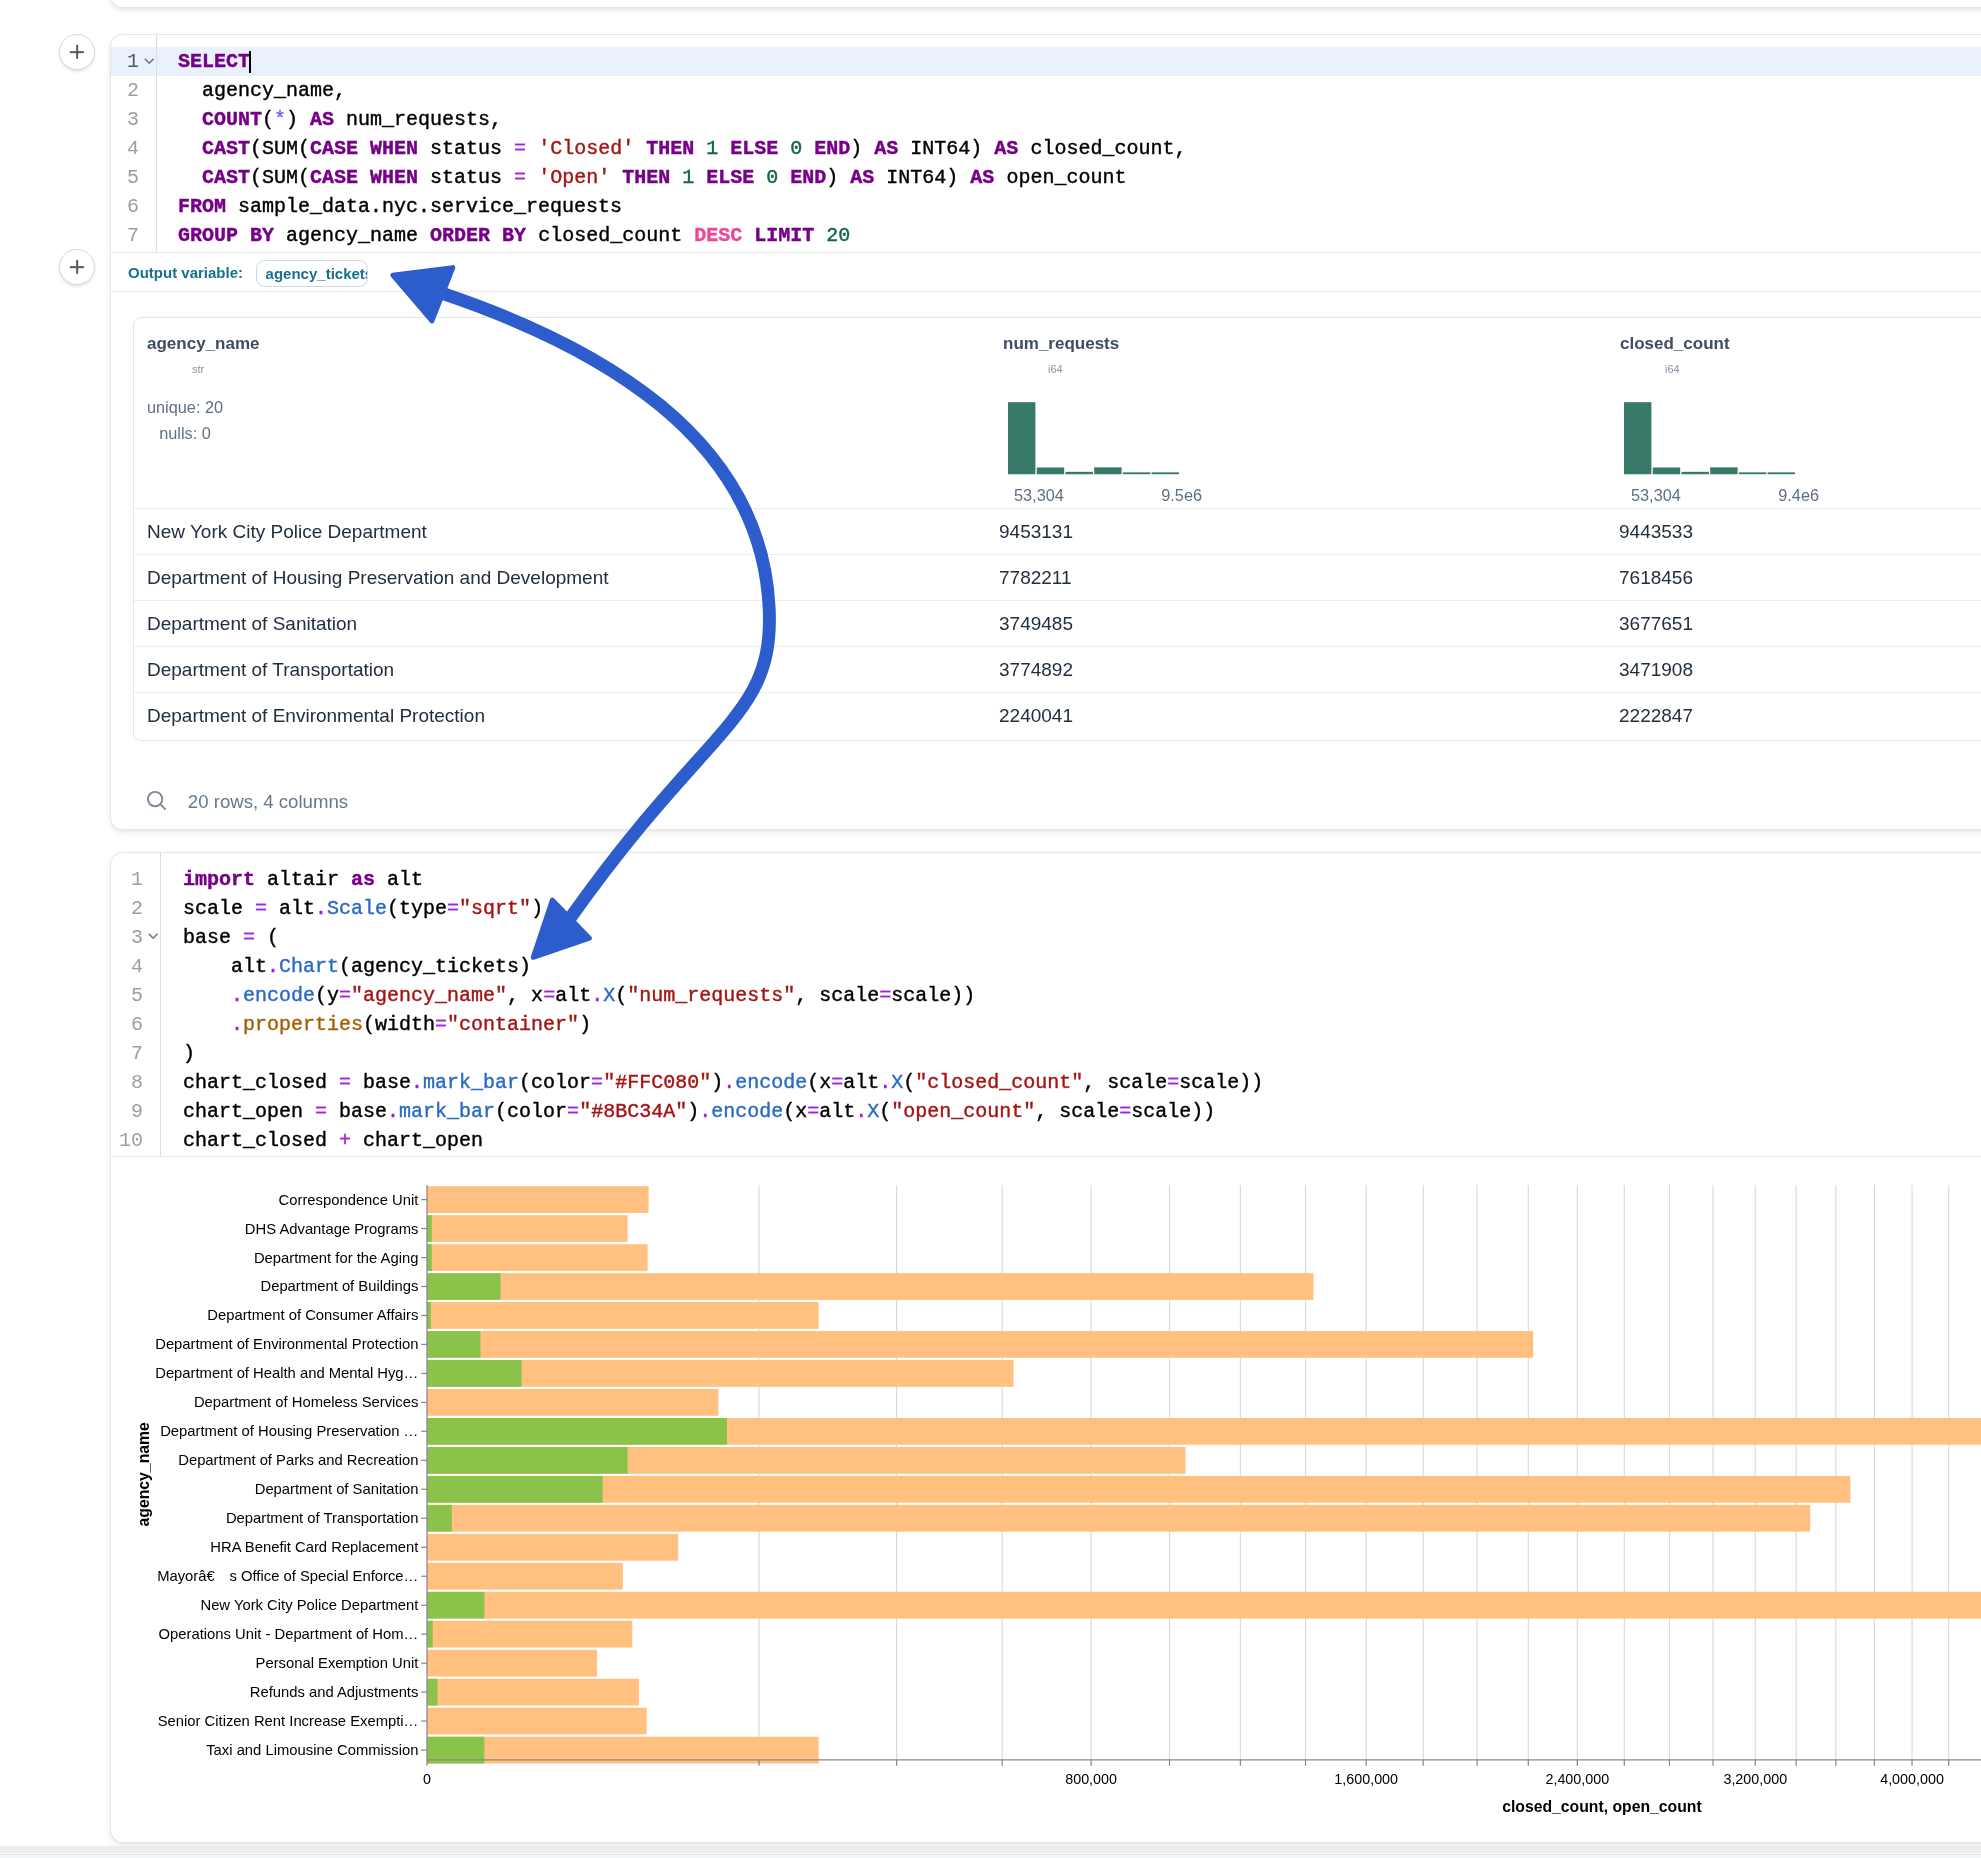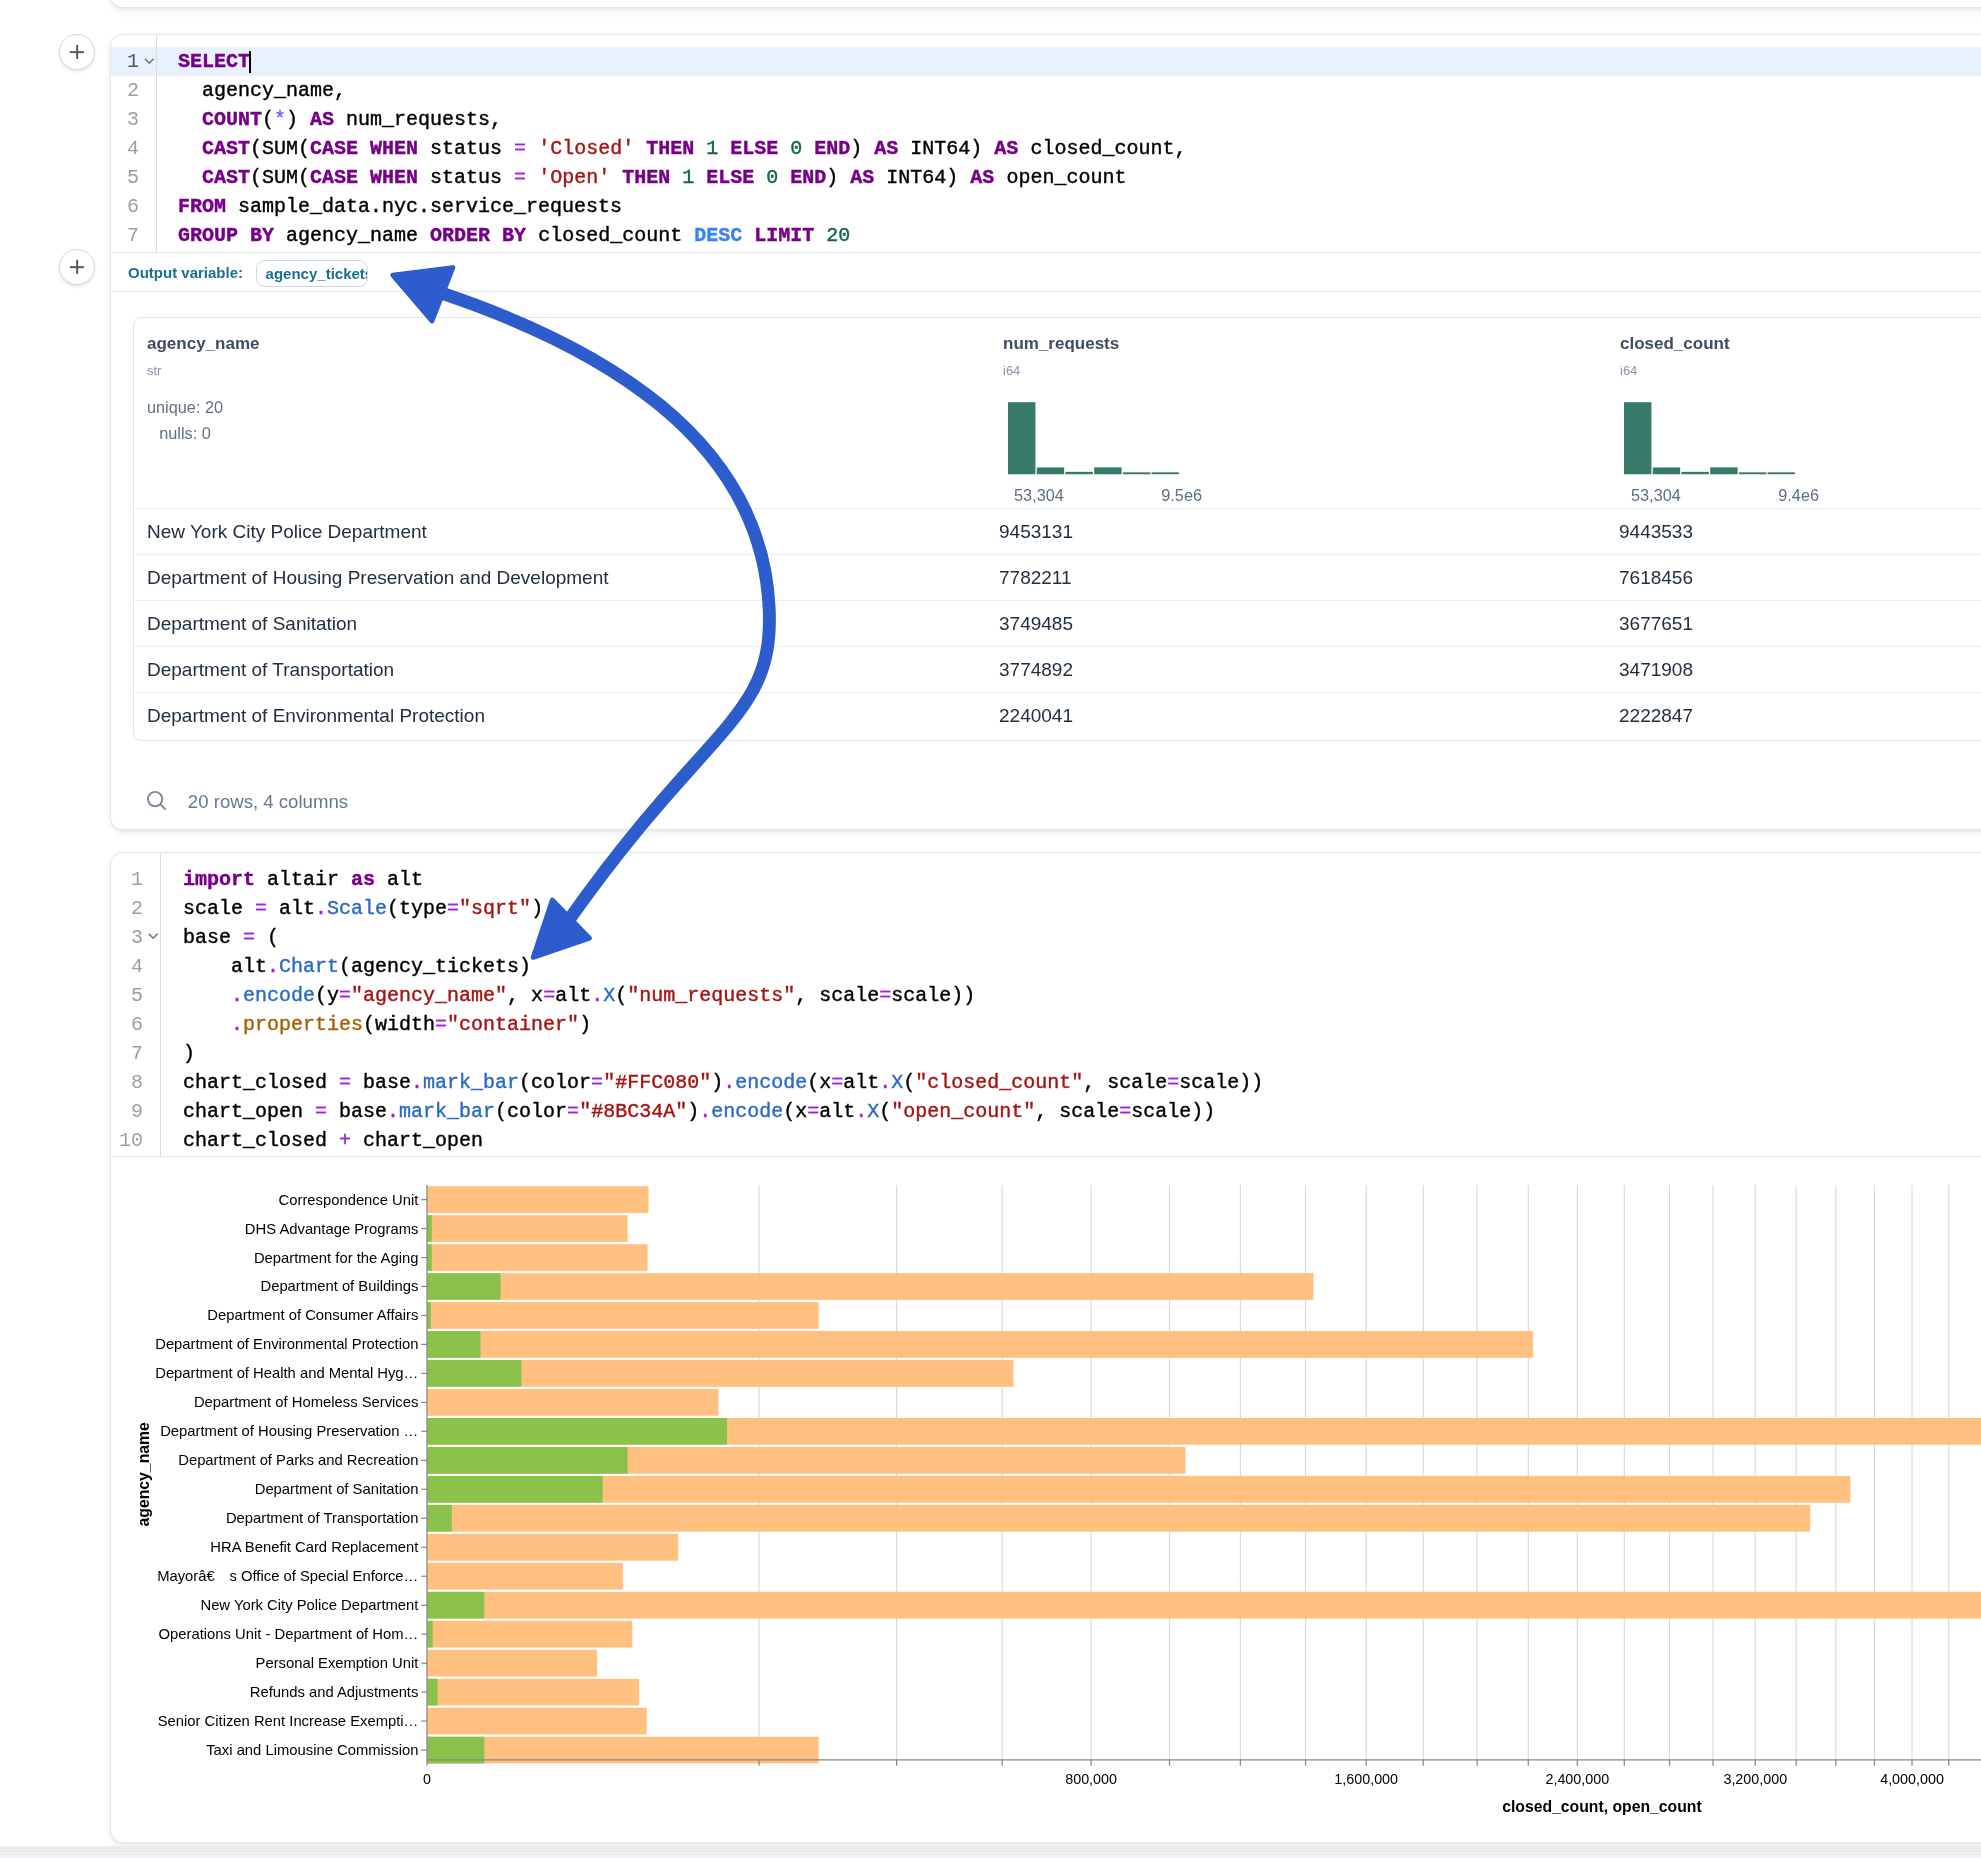--- a/index.html
+++ b/index.html
@@ -15,21 +15,21 @@
 .gn { color:#9b9ea4; text-align:right; height:29px; -webkit-text-stroke:0; }
 .gn.a { color:#54575c; }
 .cl { height:29px; white-space:pre;margin-left:12px; }
 .cl b { font-weight:bold; }
 .outvar { position:absolute; left:0; width:100%; border-top:1px solid #e8e8ea; border-bottom:1px solid #e8e8ea; }
 .tbox { position:absolute; background:#fff; border:1px solid #dfe4ed; border-radius:7.6px; overflow:hidden; }
 .tr { position:relative; height:46px; border-top:1px solid #e8ecf3; }
 .tr div { position:absolute; top:50%; transform:translateY(-50%); font-size:19px; color:#222f3f; white-space:nowrap; }
 .c1 { left:13px; } .c2 { left:865px; } .c3 { left:1485px; }
 .hname { position:absolute; top:16.7px; font-size:17px; font-weight:bold; color:#3e4d62; line-height:1; }
-.htype { position:absolute; top:46px; font-size:13px; color:#8794a6; line-height:1; }
+.htype { position:absolute; top:46px; font-size:11px; color:#8794a6; line-height:1;margin-left:45px; }
 .hstat { position:absolute; top:76px; font-size:16.3px; color:#5e7187; line-height:26px;text-align:center; }
 .hlabels { position:absolute; top:169px; width:188px; display:flex; justify-content:space-between; font-size:16.3px; color:#5c6f85; line-height:1; }
 </style></head><body>
 <div id="page">
 
 <div class="card" style="top:-19px; height:27px; border-radius:12.4px;"></div>
 
 <div class="addbtn" style="top:34px;"></div>
 <div class="addbtn" style="top:249px;"></div>
 
@@ -54,21 +54,21 @@
         <path d="M2 2 L6.5 6.5 L11 2" stroke="#777" stroke-width="1.6" fill="none"></path>
       </svg>
 
   <div class="cm" style="position:absolute; left:55px; top:11.7px;">
         <div class="cl"><b style="color:#770088">SELECT</b> </div>
 <div class="cl">  agency_name,</div>
 <div class="cl">  <b style="color:#770088">COUNT</b>(<span style="color:#7b5cf0">*</span>) <b style="color:#770088">AS</b> num_requests,</div>
 <div class="cl">  <b style="color:#770088">CAST</b>(SUM(<b style="color:#770088">CASE</b> <b style="color:#770088">WHEN</b> status <span style="color:#a21fdb">=</span> <span style="color:#a31515">'Closed'</span> <b style="color:#770088">THEN</b> <span style="color:#116644">1</span> <b style="color:#770088">ELSE</b> <span style="color:#116644">0</span> <b style="color:#770088">END</b>) <b style="color:#770088">AS</b> INT64) <b style="color:#770088">AS</b> closed_count,</div>
 <div class="cl">  <b style="color:#770088">CAST</b>(SUM(<b style="color:#770088">CASE</b> <b style="color:#770088">WHEN</b> status <span style="color:#a21fdb">=</span> <span style="color:#a31515">'Open'</span> <b style="color:#770088">THEN</b> <span style="color:#116644">1</span> <b style="color:#770088">ELSE</b> <span style="color:#116644">0</span> <b style="color:#770088">END</b>) <b style="color:#770088">AS</b> INT64) <b style="color:#770088">AS</b> open_count</div>
 <div class="cl"><b style="color:#770088">FROM</b> sample_data.nyc.service_requests</div>
-<div class="cl"><b style="color:#770088">GROUP</b> <b style="color:#770088">BY</b> agency_name <b style="color:#770088">ORDER</b> <b style="color:#770088">BY</b> closed_count <b style="color:#3b82f6">DESC</b> <b style="color:#770088">LIMIT</b> <span style="color:#116644">20</span></div>
+<div class="cl"><b style="color:#770088">GROUP</b> <b style="color:#770088">BY</b> agency_name <b style="color:#770088">ORDER</b> <b style="color:#770088">BY</b> closed_count <b style="color:#ec4899">DESC</b> <b style="color:#770088">LIMIT</b> <span style="color:#116644">20</span></div>
       </div>
 
   <div style="position:absolute; left:138px; top:15.5px; width:1.7px; height:22px; background:#000;"></div>
 
   <div class="outvar" style="top:217px; height:40px;">
     <span style="position:absolute; left:17px; top:10.5px; font-size:15px; font-weight:bold; color:#19708e;">Output variable:&nbsp;</span>
     <span style="position:absolute; left:145px; top:7.3px; width:112px; height:27px; border:1px solid #c9dae4; border-radius:8.6px; overflow:hidden; font-size:15px; font-weight:bold; color:#19708e; line-height:25px; padding-left:8.6px; white-space:nowrap;">agency_tickets</span>
   </div>
 
   <div class="tbox" style="left:22px; top:282px; width:1879px; height:424px;">

